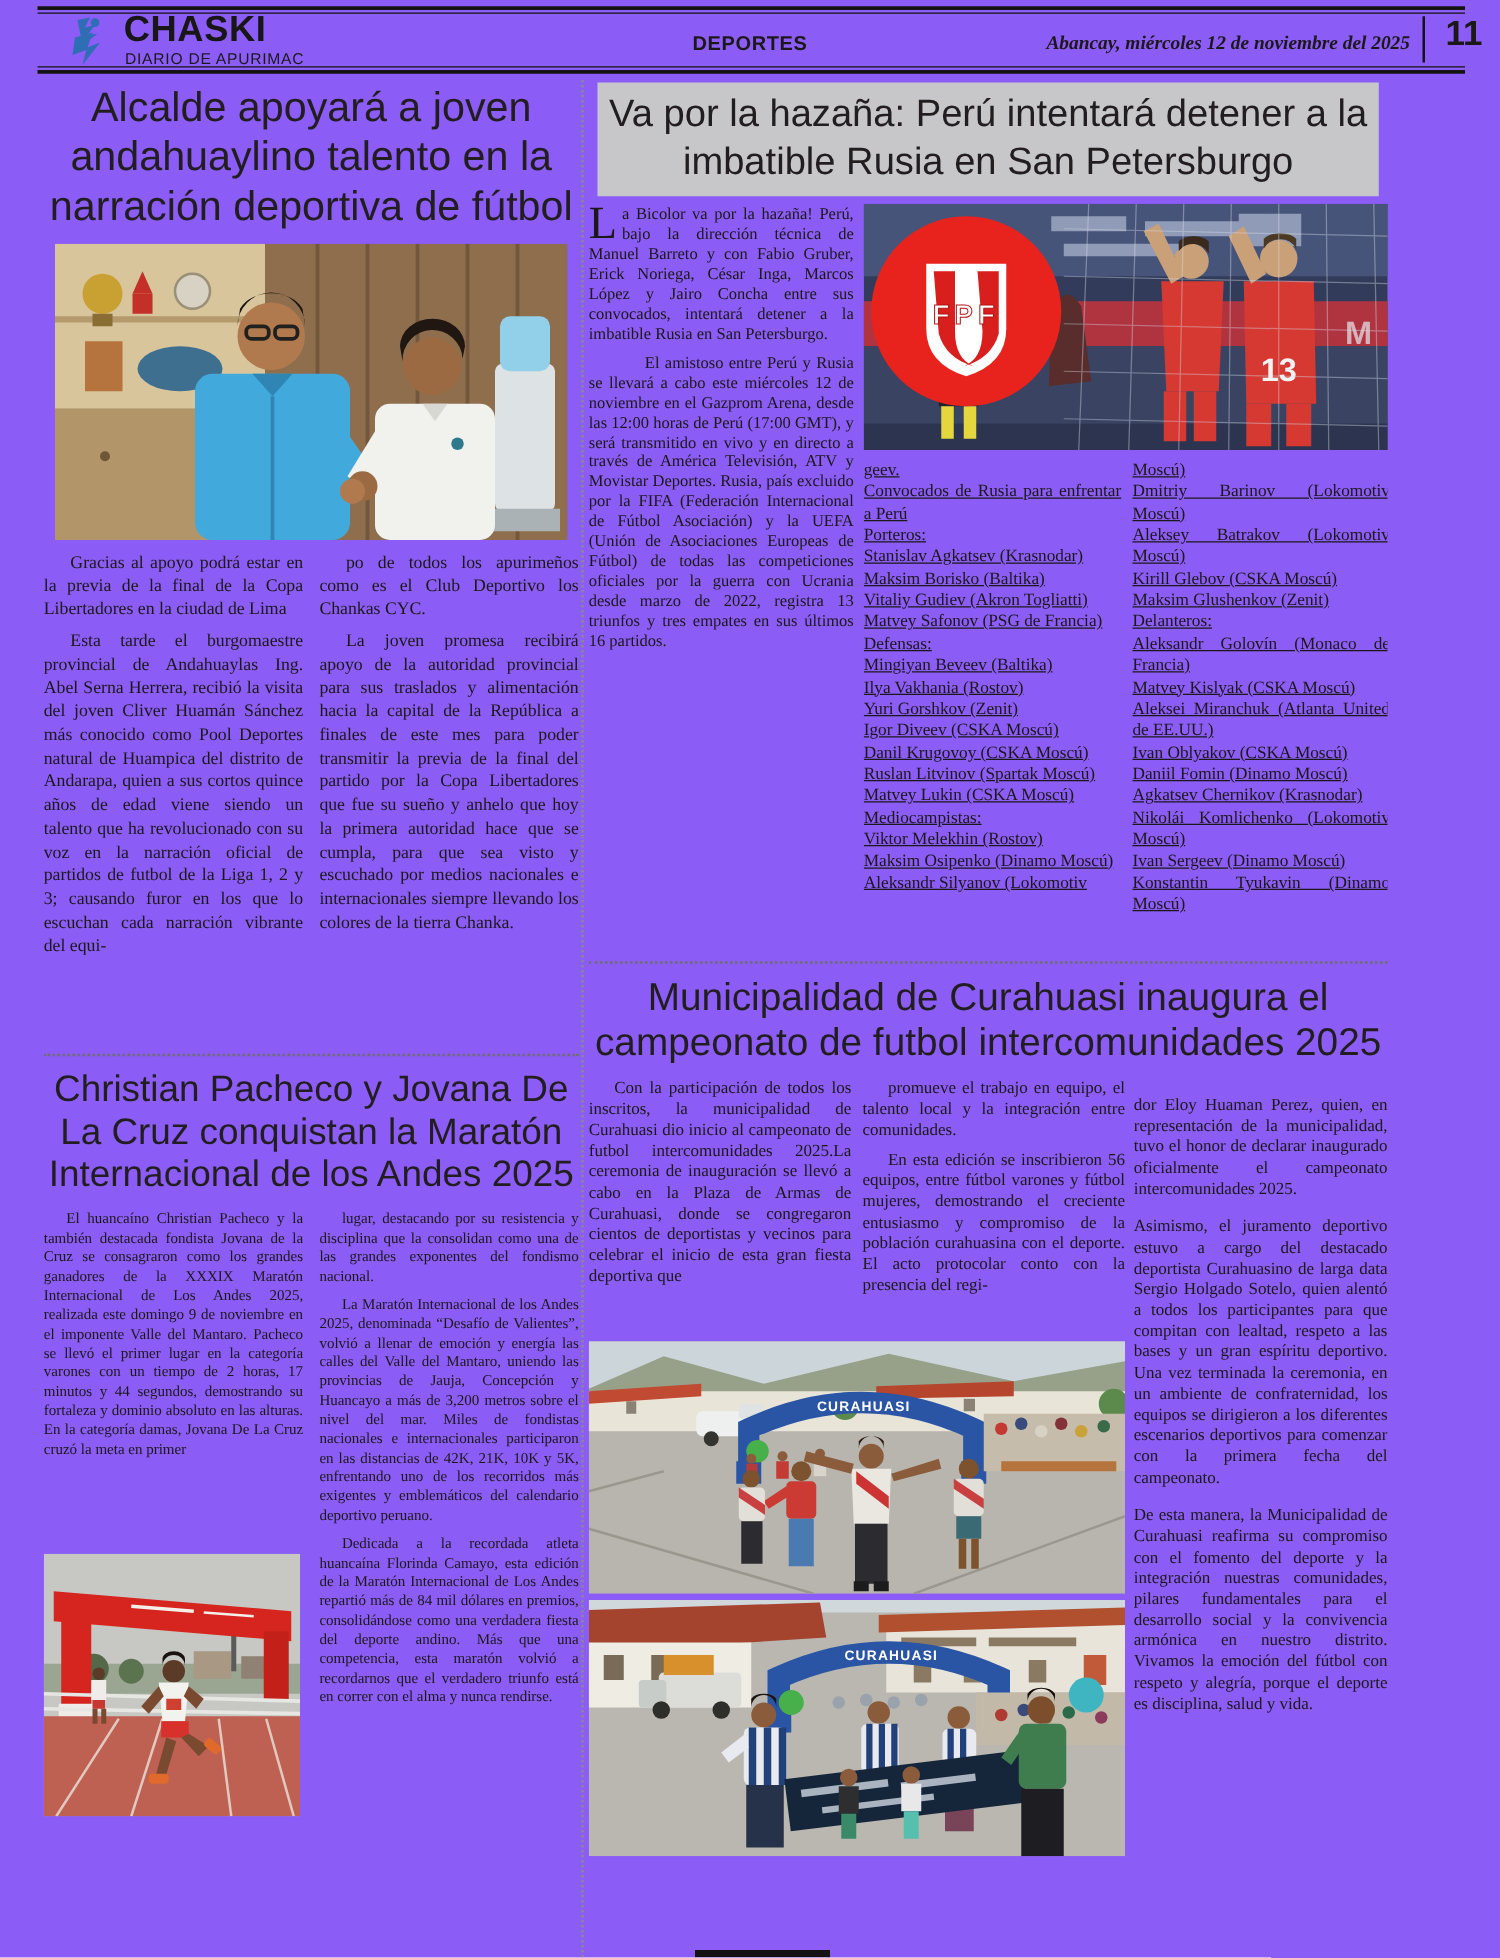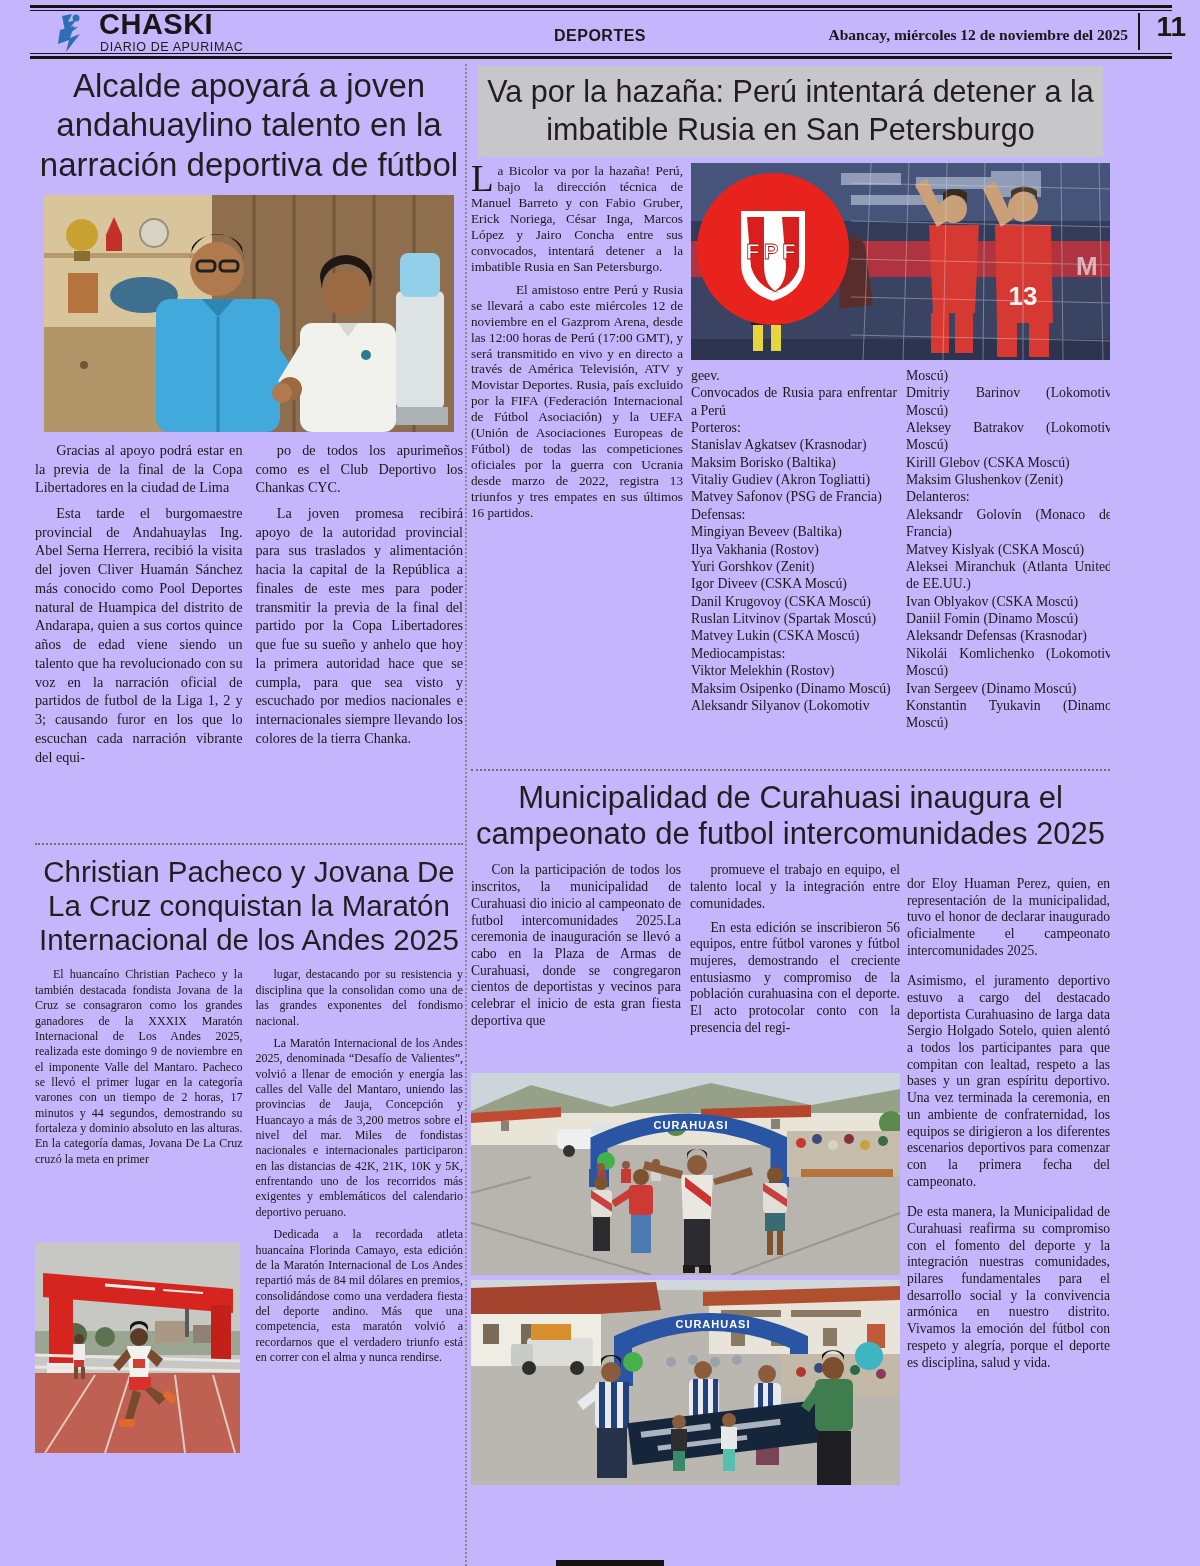--- a/index.html
+++ b/index.html
@@ -1,26 +1,26 @@
 <!DOCTYPE html>
 <html lang="es"><head>
 <meta charset="utf-8">
 <style>
   html,body{margin:0;padding:0;background:#ffffff;}
-  #page{position:relative;width:1200px;height:1566px;background:#c4b5fd;overflow:hidden;
+  #page{position:relative;width:1200px;height:1566px;background:#8b5cf6;overflow:hidden;
         font-family:"Liberation Serif",serif;color:#1b1817;}
   .rule{position:absolute;background:#151313;}
   
   .mh-title{position:absolute;left:99px;top:8px;font-family:"Liberation Sans",sans-serif;
             font-weight:bold;font-size:29px;letter-spacing:.5px;color:#181616;}
   .mh-sub{position:absolute;left:100px;top:40px;font-family:"Liberation Sans",sans-serif;
           font-size:12.5px;letter-spacing:.6px;color:#1b1919;}
   .mh-section{position:absolute;left:0;right:0;top:27px;text-align:center;
               font-family:"Liberation Sans",sans-serif;font-weight:bold;font-size:16px;letter-spacing:.5px;}
-  .mh-date{position:absolute;right:72px;top:26px;font-weight:bold;font-size:15.5px;}
+  .mh-date{position:absolute;right:72px;top:26px;font-weight:bold;font-size:15.5px;font-style:italic;}
   .mh-vline{position:absolute;left:1138px;top:13px;width:2px;height:37px;background:#151313;}
   .mh-page{position:absolute;left:1140px;top:11px;width:46px;text-align:right;
            font-family:"Liberation Sans",sans-serif;font-weight:bold;font-size:28px;}
   .mh-logo{position:absolute;left:52px;top:12px;}
   
   .main-vdiv{position:absolute;left:465px;top:64px;bottom:0;width:0;border-left:2px dotted #8a8a8a;}
   .left-col{position:absolute;left:35px;top:66px;width:428px;}
   .right-col{position:absolute;left:471px;top:66px;width:639px;}
   .headline{font-family:"Liberation Sans",sans-serif;font-weight:normal;color:#221e1f;text-align:center;}
   .a1-headline{font-size:33px;line-height:1.19;}
@@ -42,21 +42,21 @@
   .pr-headline-box{margin-left:7px;width:613px;background:#c7c7ca;padding:6px 6px 8px;
                    font-size:30.5px;line-height:1.26;}
   .pr-standfirst{margin-top:6px;font-weight:bold;font-size:15.5px;line-height:1.28;text-align:justify;}
   .pr-body{display:flex;gap:8px;margin-top:6px;height:600px;overflow:hidden;}
   .pr-c1{width:212px;flex:none;text-align:justify;}
   .ind-deep{text-indent:3.4em !important;}
   .no-ind{text-indent:0 !important;}
   .dropcap{float:left;font-size:37px;line-height:29px;padding:1px 4px 0 0;}
   .pr-right{flex:1;}
   .pr-photo{display:block;}
-  .pr-squad{display:flex;gap:9px;margin-top:7px;height:396px;overflow:hidden;}
+  .pr-squad{display:flex;gap:9px;margin-top:7px;height:396px;overflow:hidden;text-decoration:underline;}
   .squad-col{flex:1;text-align:justify;}
   .sq-line{margin:0;}
   .cu-headline{font-size:31px;line-height:1.17;margin-top:9px;}
   .cu-body{display:flex;gap:7px;margin-top:10px;}
   .cu-left{width:429px;flex:none;}
   .cu-textrow{display:flex;gap:9px;height:206px;overflow:hidden;}
   .cu-photo{display:block;margin-top:5px;}
   .cu-c3{flex:1;text-align:justify;height:620px;overflow:hidden;}
   .bottom-mark{position:absolute;left:556px;bottom:0;width:108px;height:6px;background:#141212;}
   svg text{font-family:"Liberation Sans",sans-serif;}
@@ -329,21 +329,21 @@
               <div class="sq-line">Dmitriy Barinov (Lokomotiv Moscú)</div>
               <div class="sq-line">Aleksey Batrakov (Lokomotiv Moscú)</div>
               <div class="sq-line">Kirill Glebov (CSKA Moscú)</div>
               <div class="sq-line">Maksim Glushenkov (Zenit)</div>
               <div class="sq-line">Delanteros:</div>
               <div class="sq-line">Aleksandr Golovín (Monaco de Francia)</div>
               <div class="sq-line">Matvey Kislyak (CSKA Moscú)</div>
               <div class="sq-line">Aleksei Miranchuk (Atlanta United de EE.UU.)</div>
               <div class="sq-line">Ivan Oblyakov (CSKA Moscú)</div>
               <div class="sq-line">Daniil Fomin (Dinamo Moscú)</div>
-              <div class="sq-line">Aleksandr Defensas (Krasnodar)</div>
+              <div class="sq-line">Agkatsev Chernikov (Krasnodar)</div>
               <div class="sq-line">Nikolái Komlichenko (Lokomotiv Moscú)</div>
               <div class="sq-line">Ivan Sergeev (Dinamo Moscú)</div>
               <div class="sq-line">Konstantin Tyukavin (Dinamo Moscú)</div>
             </div>
         </div>
       </div>
     </div>
 
     <div class="hdiv"></div>
 

